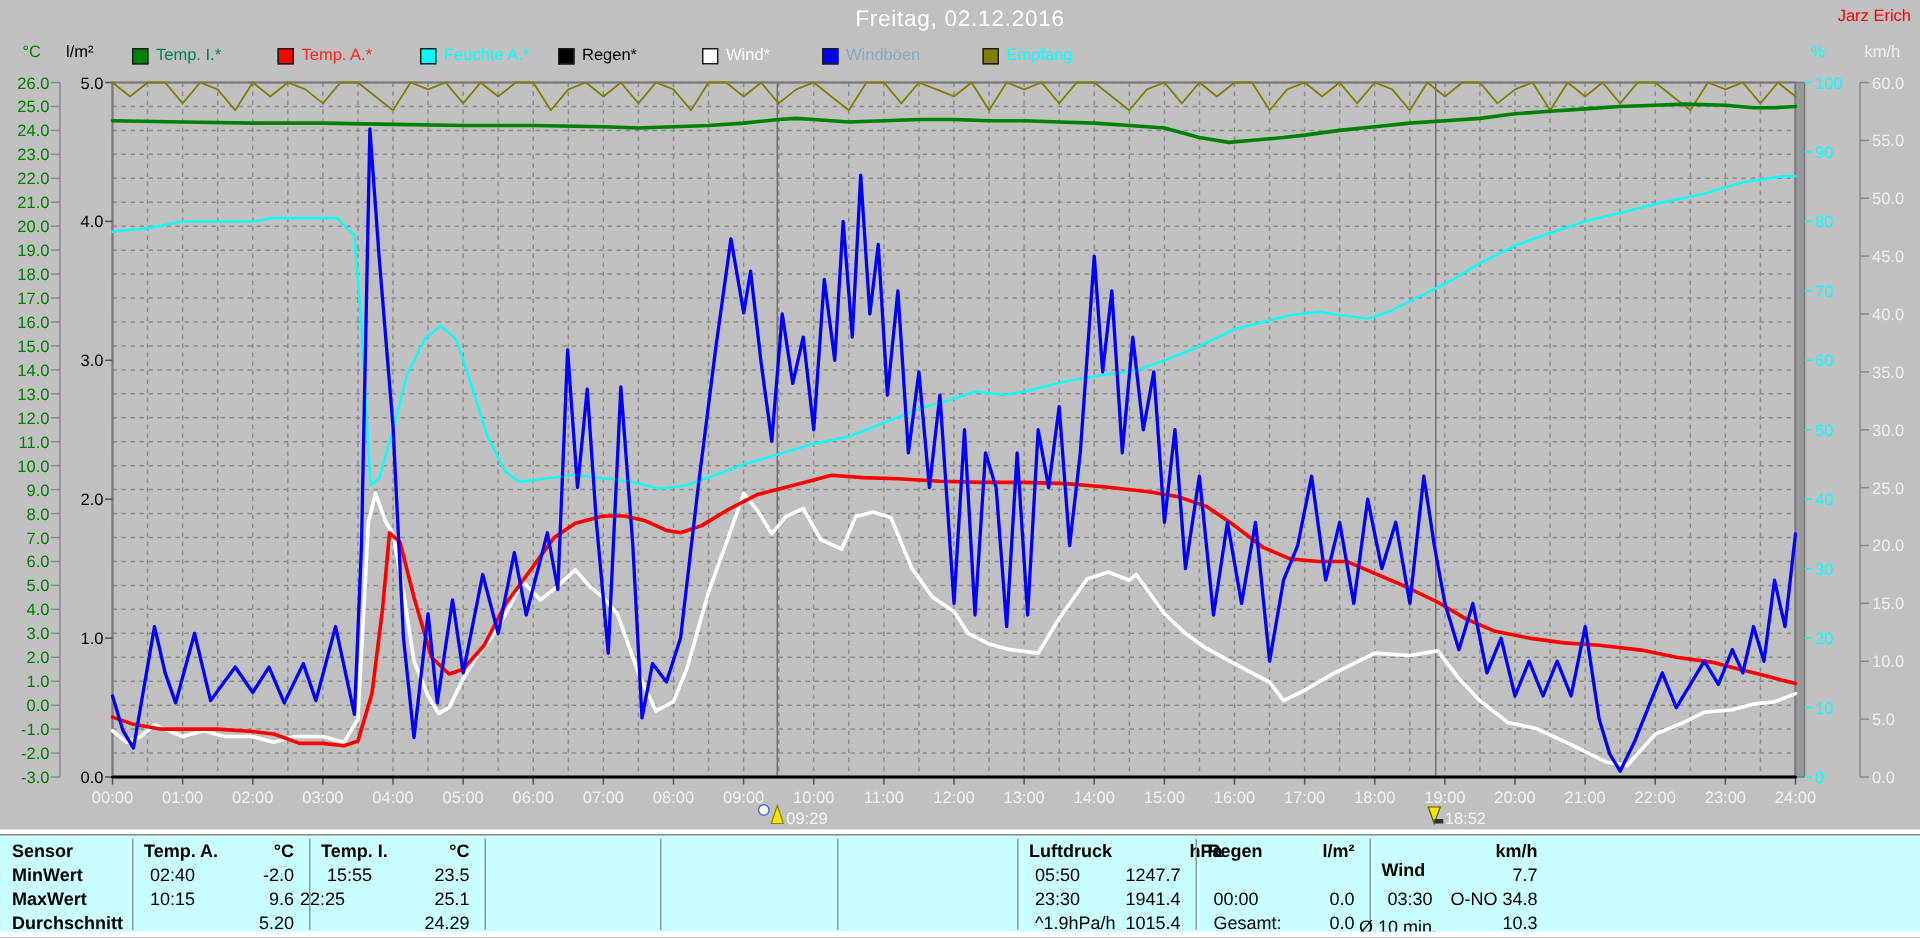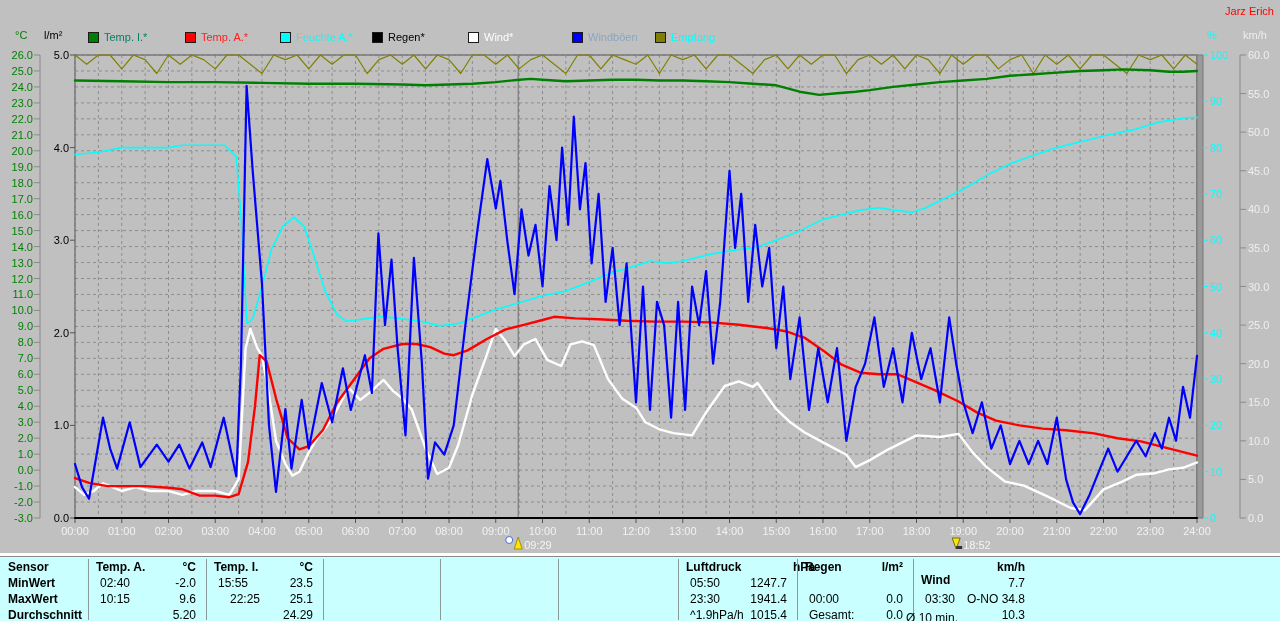--- a/index.html
+++ b/index.html
@@ -22,20 +22,21 @@
   .tbl-divider{position:absolute;top:2px;bottom:2px;width:1px;background:#8a9a9a;}
   .tbl-cell{position:absolute;white-space:nowrap;height:15px;line-height:15px;}
   .tbl-bold{font-weight:bold;}
   .tbl-right{text-align:right;}
   #bottom-strip{top:621px;left:0;width:1280px;height:4px;background:#ffffff;}
 </style>
 </head>
 <body>
 
 <div id="app">
+  <div id="page-title" class="abs">Freitag, 02.12.2016</div>
   <div id="station-name" class="abs">Jarz Erich</div>
 
   <span id="unit-temp" class="abs unit-label">°C</span>
   <span id="unit-rain" class="abs unit-label">l/m²</span>
   <span id="unit-hum" class="abs unit-label">%</span>
   <span id="unit-wind" class="abs unit-label">km/h</span>
 
   <svg id="chart-svg" width="1280" height="556" viewBox="0 0 1280 556">
       <g>
         <line x1="75" y1="518" x2="1197" y2="518" stroke="#8c8c8c" stroke-dasharray="3 3" stroke-width="1"></line>
@@ -329,21 +330,21 @@
         <span style="color: rgb(0, 255, 255);">Feuchte A.*</span>
       </div>
       <div class="legend-item" style="left: 372px;">
         <span class="legend-swatch" style="background: rgb(0, 0, 0);"></span>
         <span style="color: rgb(0, 0, 0);">Regen*</span>
       </div>
       <div class="legend-item" style="left: 468px;">
         <span class="legend-swatch" style="background: rgb(255, 255, 255);"></span>
         <span style="color: rgb(255, 255, 255);">Wind*</span>
       </div>
-      <div class="legend-item" style="left: 572px;">
+      <div class="legend-item" style="left: 548px;">
         <span class="legend-swatch" style="background: rgb(0, 0, 255);"></span>
         <span style="color: rgb(138, 166, 192);">Windböen</span>
       </div>
       <div class="legend-item" style="left: 655px;">
         <span class="legend-swatch" style="background: rgb(128, 128, 0);"></span>
         <span style="color: rgb(0, 255, 255);">Empfang</span>
       </div>
     </div>
 
   <div id="table-gap" class="abs"></div>
@@ -358,21 +359,21 @@
       <div class="tbl-cell" style="left: 100px; top: 19px;">02:40</div>
       <div class="tbl-cell tbl-right" style="left: 96px; top: 19px; width: 100px;">-2.0</div>
       <div class="tbl-cell" style="left: 100px; top: 35px;">10:15</div>
       <div class="tbl-cell tbl-right" style="left: 96px; top: 35px; width: 100px;">9.6</div>
       <div class="tbl-cell tbl-right" style="left: 96px; top: 51px; width: 100px;">5.20</div>
       <div class="tbl-divider" style="left: 206px;"></div>
       <div class="tbl-cell tbl-bold" style="left: 214px; top: 3px;">Temp. I.</div>
       <div class="tbl-cell tbl-bold tbl-right" style="left: 214px; top: 3px; width: 99px;">°C</div>
       <div class="tbl-cell" style="left: 218px; top: 19px;">15:55</div>
       <div class="tbl-cell tbl-right" style="left: 214px; top: 19px; width: 99px;">23.5</div>
-      <div class="tbl-cell" style="left: 230px; top: 35px;">22:25</div>
+      <div class="tbl-cell" style="left: 200px; top: 35px;">22:25</div>
       <div class="tbl-cell tbl-right" style="left: 214px; top: 35px; width: 99px;">25.1</div>
       <div class="tbl-cell tbl-right" style="left: 214px; top: 51px; width: 99px;">24.29</div>
       <div class="tbl-divider" style="left: 323px;"></div>
       <div class="tbl-divider" style="left: 440px;"></div>
       <div class="tbl-divider" style="left: 558px;"></div>
       <div class="tbl-divider" style="left: 678px;"></div>
       <div class="tbl-cell tbl-bold" style="left: 686px; top: 3px;">Luftdruck</div>
       <div class="tbl-cell tbl-bold tbl-right" style="left: 686px; top: 3px; width: 101px; margin-left: 28px;">hPa</div>
       <div class="tbl-cell" style="left: 690px; top: 19px;">05:50</div>
       <div class="tbl-cell tbl-right" style="left: 686px; top: 19px; width: 101px;">1247.7</div>

